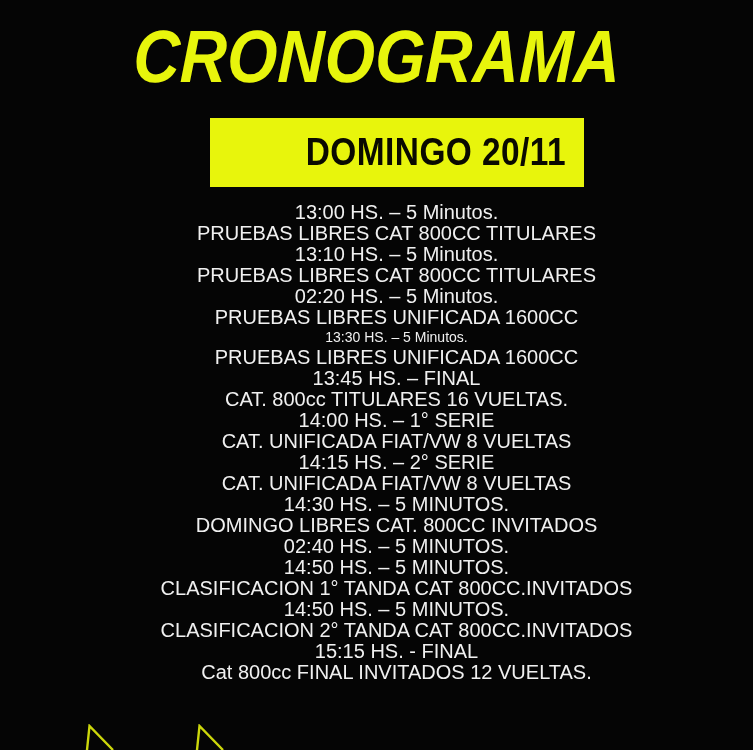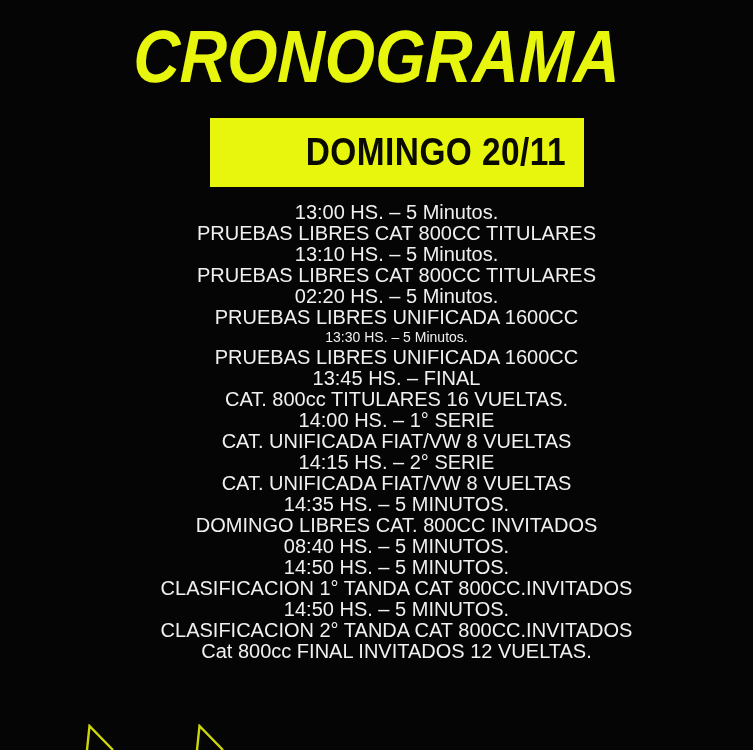--- a/index.html
+++ b/index.html
@@ -104,27 +104,28 @@
       <div class="line">02:20 HS. – 5 Minutos.</div>
       <div class="line">PRUEBAS LIBRES UNIFICADA 1600CC</div>
       <div class="line small">13:30 HS. – 5 Minutos.</div>
       <div class="line">PRUEBAS LIBRES UNIFICADA 1600CC</div>
       <div class="line">13:45 HS. – FINAL</div>
       <div class="line">CAT. 800cc TITULARES 16 VUELTAS.</div>
       <div class="line">14:00 HS. – 1° SERIE</div>
       <div class="line">CAT. UNIFICADA FIAT/VW 8 VUELTAS</div>
       <div class="line">14:15 HS. – 2° SERIE</div>
       <div class="line">CAT. UNIFICADA FIAT/VW 8 VUELTAS</div>
-      <div class="line">14:35 HS. – 5 MINUTOS.</div>
+      <div class="line">14:30 HS. – 5 MINUTOS.</div>
       <div class="line">DOMINGO LIBRES CAT. 800CC INVITADOS</div>
-      <div class="line">08:40 HS. – 5 MINUTOS.</div>
+      <div class="line">02:40 HS. – 5 MINUTOS.</div>
       <div class="line">14:50 HS. – 5 MINUTOS.</div>
       <div class="line">CLASIFICACION 1° TANDA CAT 800CC.INVITADOS</div>
       <div class="line">14:50 HS. – 5 MINUTOS.</div>
       <div class="line">CLASIFICACION 2° TANDA CAT 800CC.INVITADOS</div>
+      <div class="line">15:15 HS. - FINAL</div>
       <div class="line">Cat 800cc FINAL INVITADOS 12 VUELTAS.</div>
     </div>
 
   <svg class="decor-arrows" viewBox="0 0 260 26" xmlns="http://www.w3.org/2000/svg">
     <polyline points="87,26 89.5,2 113,26"></polyline>
     <polyline points="197,26 199.5,2 223,26"></polyline>
   </svg>
 
 </div>
 

